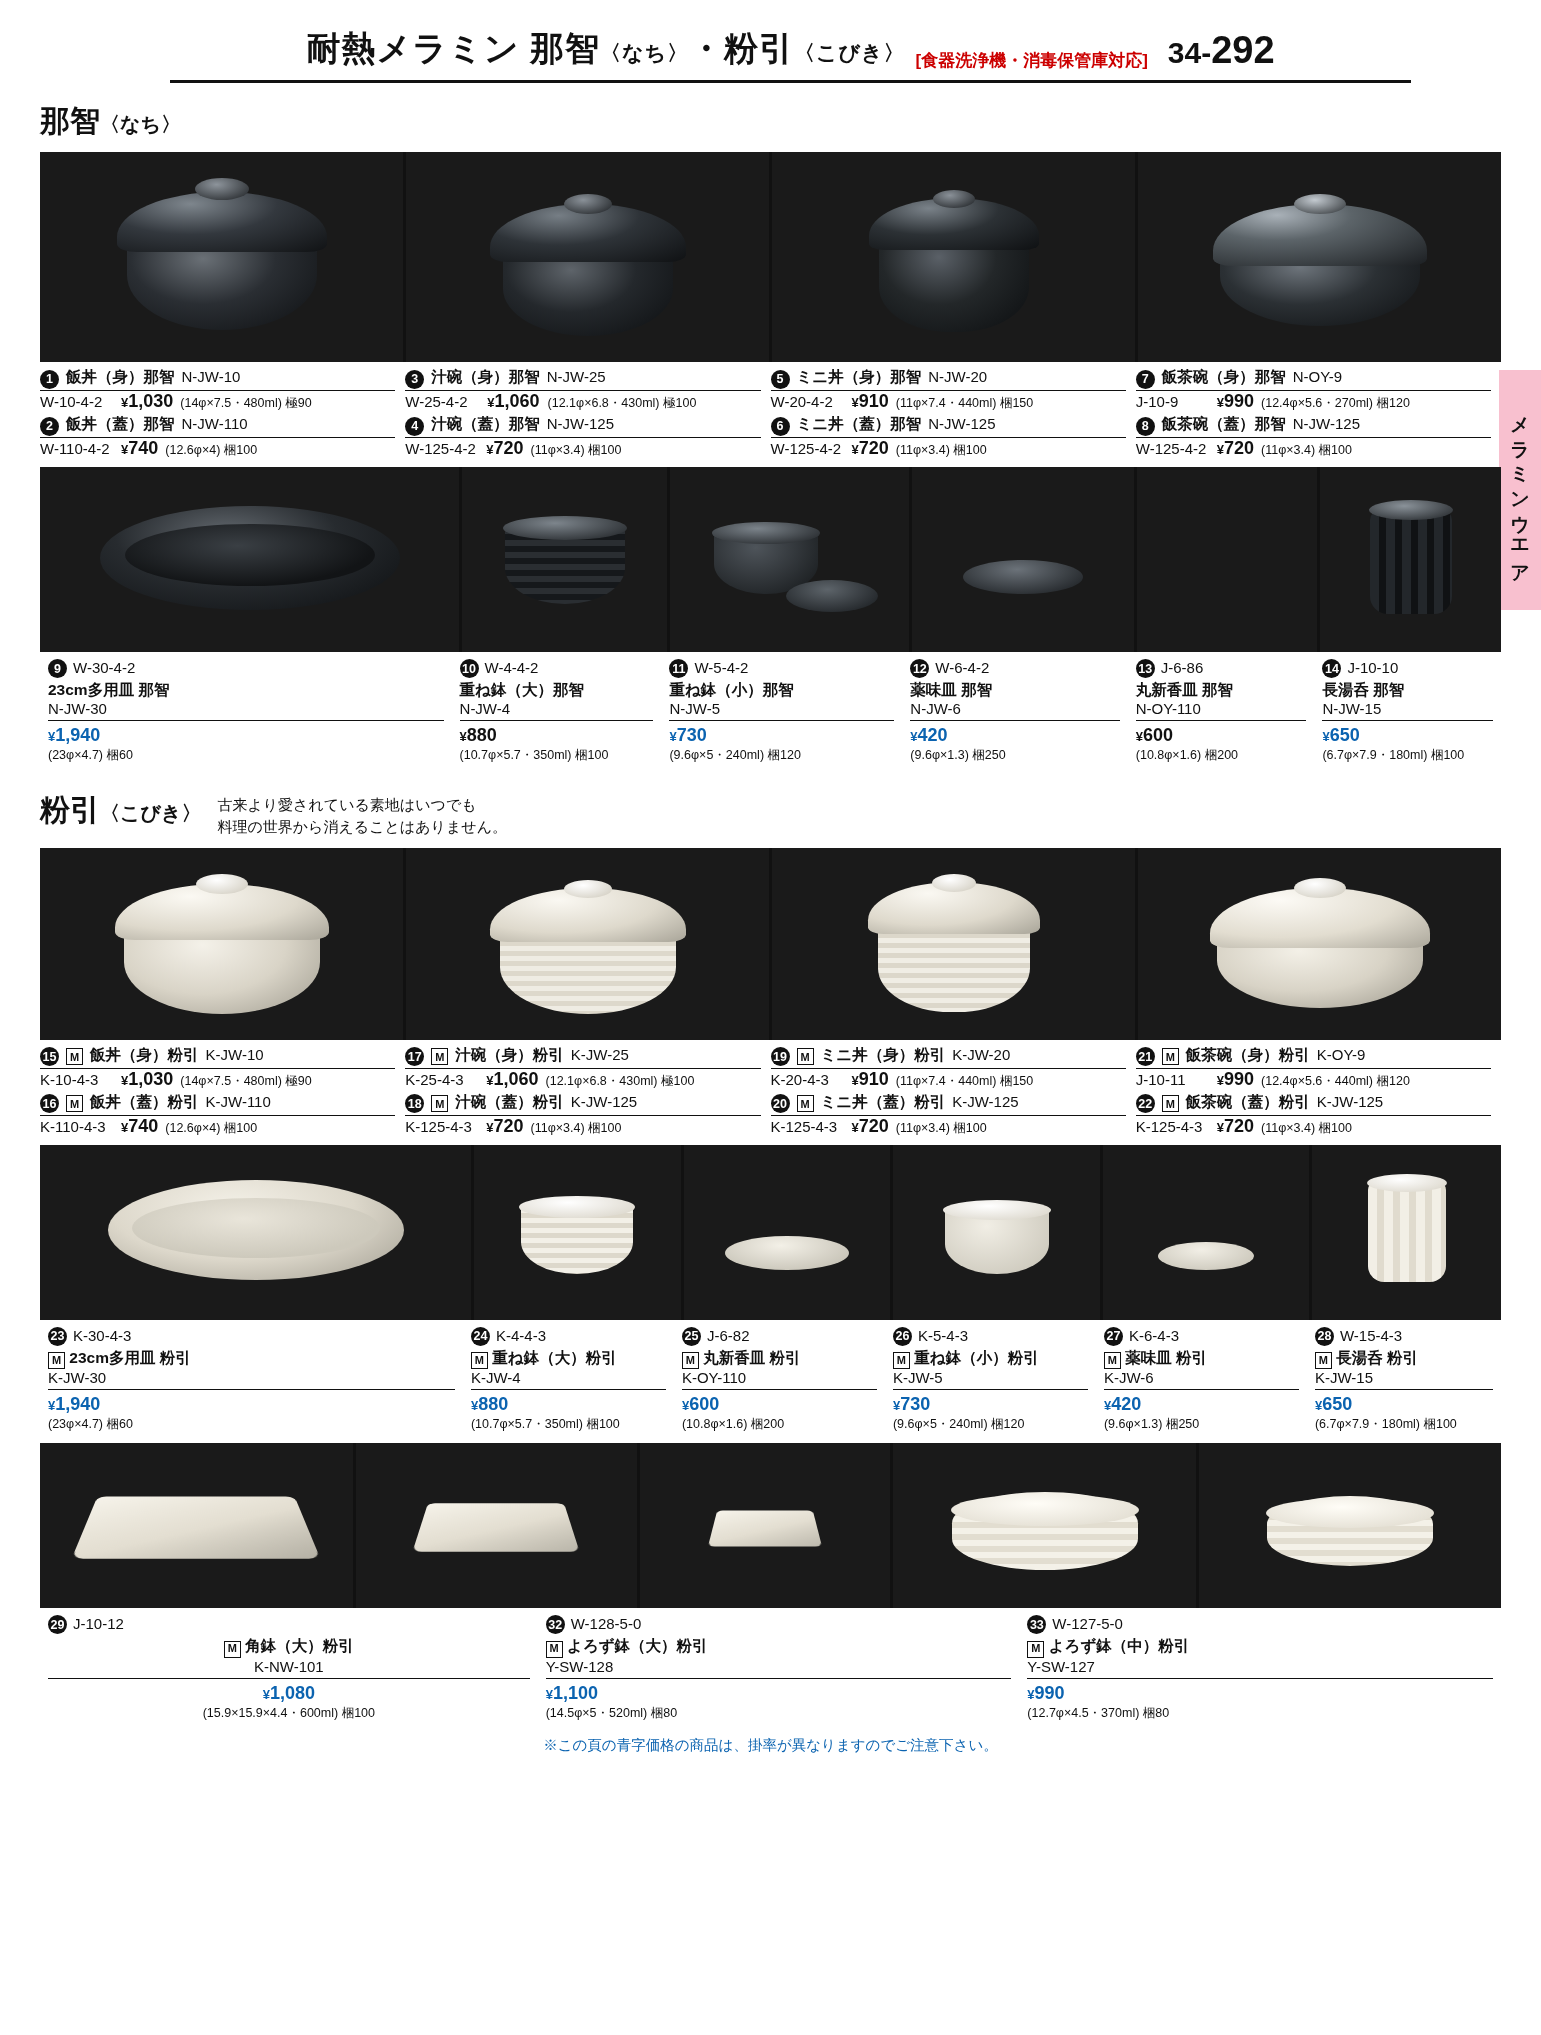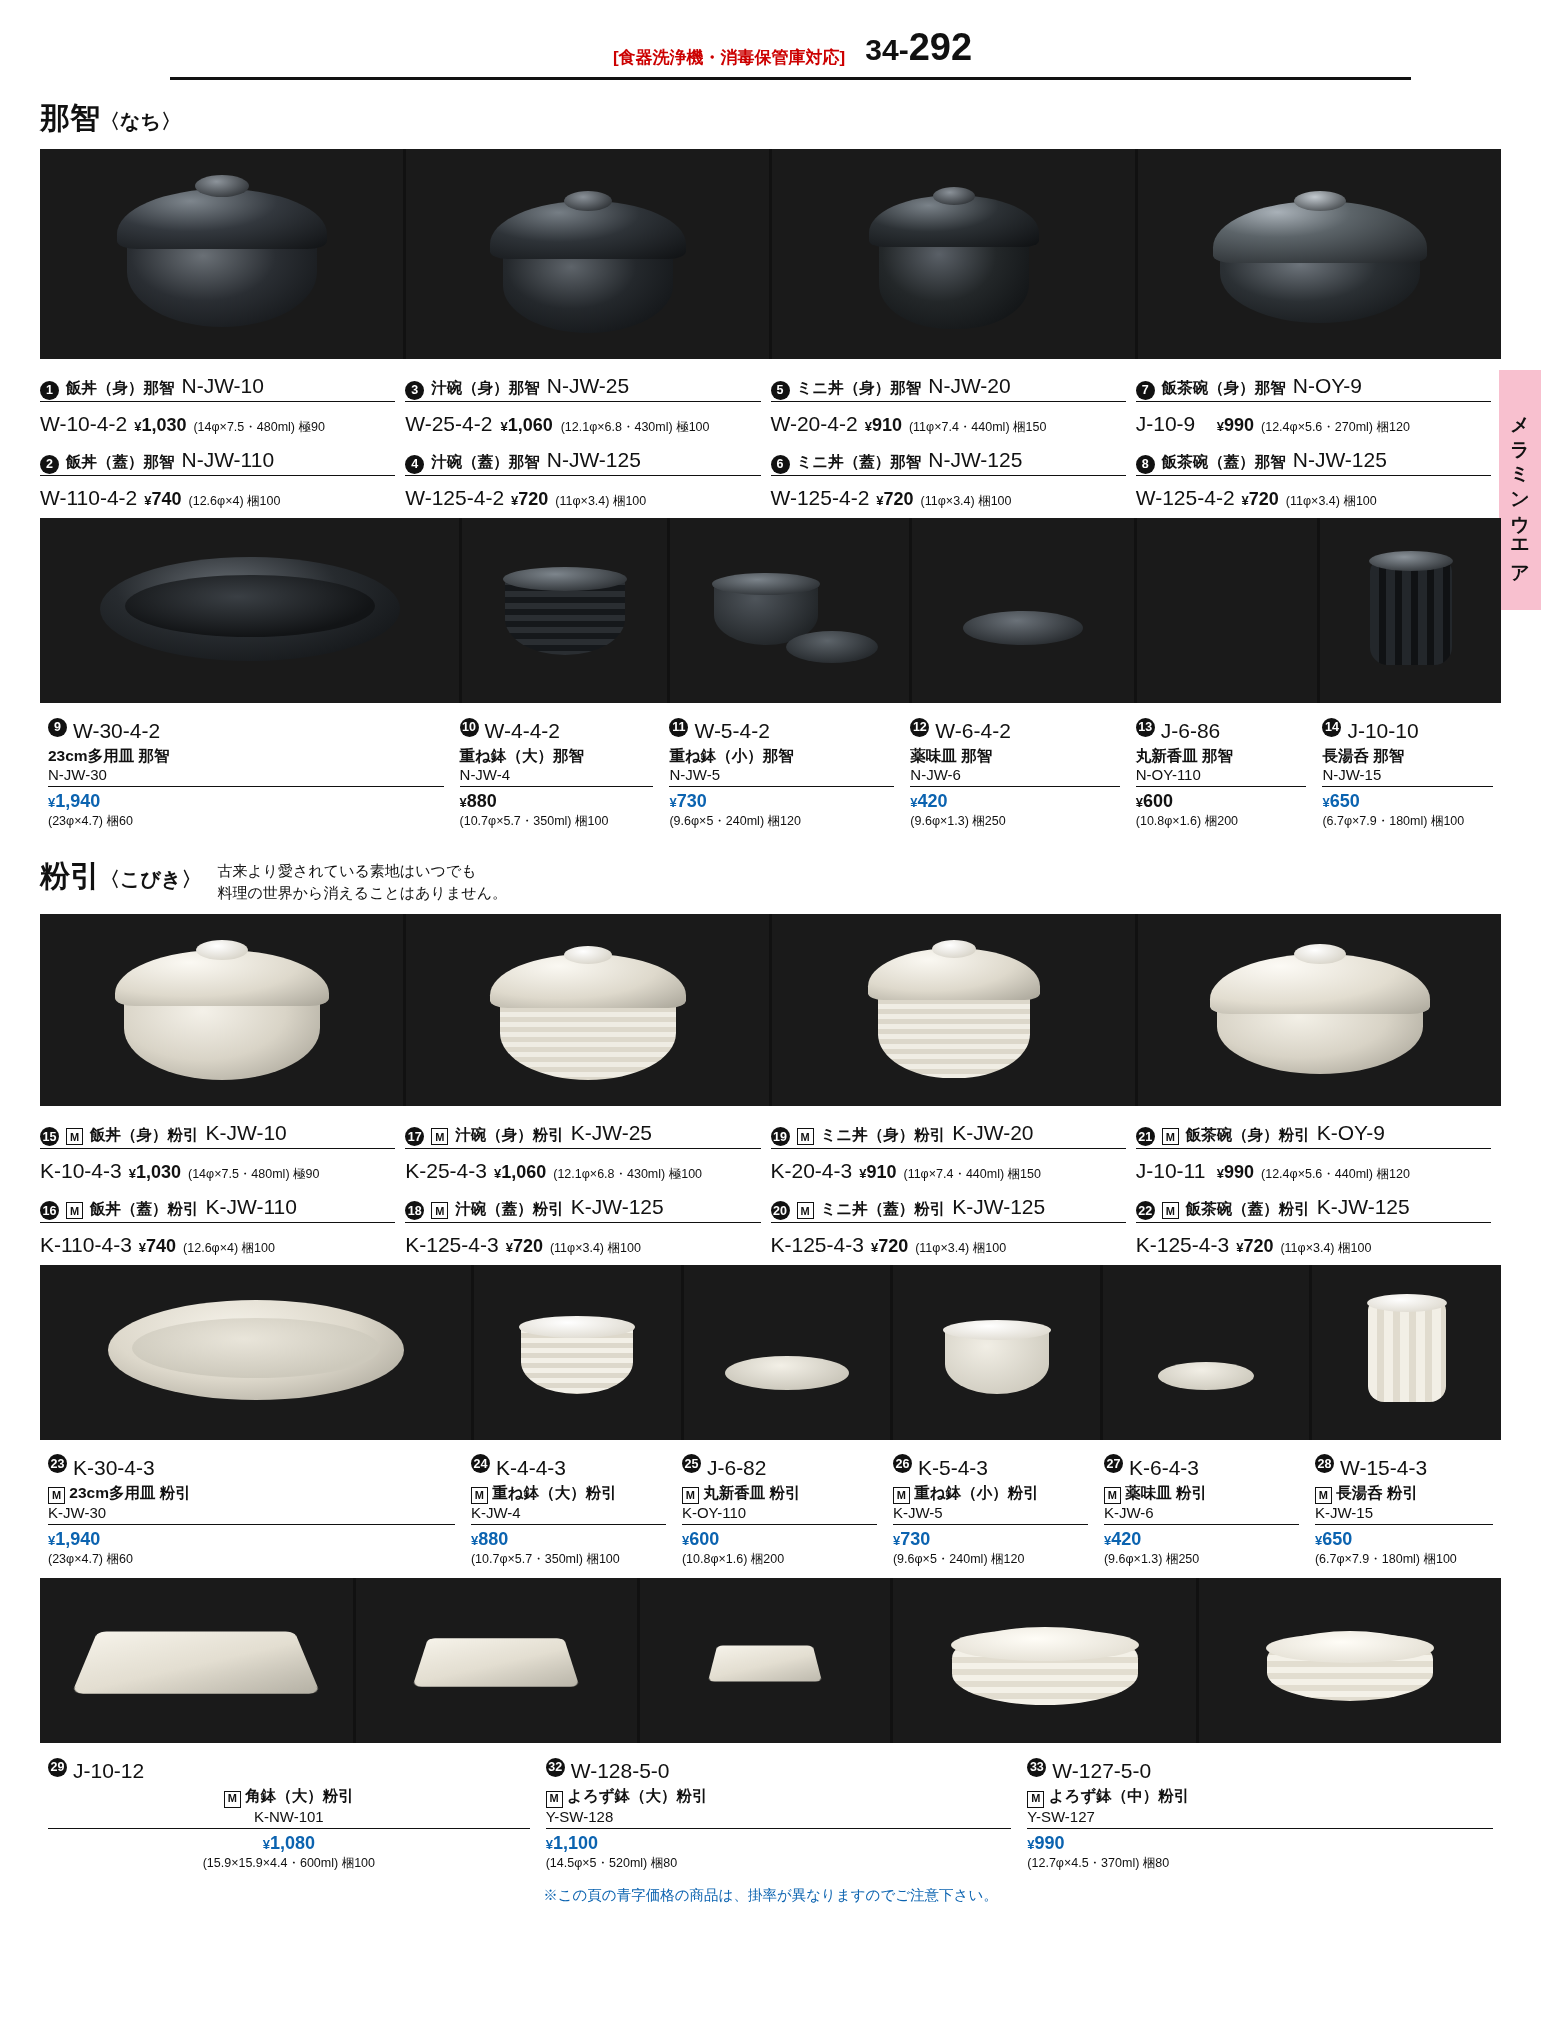--- a/index.html
+++ b/index.html
@@ -59,21 +59,21 @@
     background:#111; color:#fff; font-size:12.5px; font-weight:bold;
     flex:0 0 19px;
     position:relative; top:1px;
   }
   .mbox {
     display:inline-flex;align-items:center;justify-content:center;
     width:17px;height:17px;border:1.5px solid #111;font-size:11px;font-weight:bold;
     flex:0 0 17px; position:relative; top:1px;
   }
   .nm { font-weight:bold; font-size:15.5px; }
-  .code { font-size:21px;margin-top:10px; }
+  .code { font-size:15px; }
   .price { color:#111; font-weight:bold; font-size:18px; }
   .price .yen { font-size:13px; }
   .price.blue { color:#0b63b0; }
   .spec { font-size:12.5px; color:#111; }
 
   .twoline { margin-top:2px; }
 
   
   .pairgrid { display:flex; margin-top:5px; }
   .pairgrid > div { flex:1; padding-right:10px; }
@@ -92,20 +92,23 @@
   .footnote { text-align:center; font-size:14.5px; color:#0b63b0; margin-top:14px;}
 
   .hr-thin { border-top:1px solid #111; margin-top:4px;}
 </style>
 </head>
 <body>
 
 <div class="page">
 
   <div class="header">
+    <div class="hdr-title">
+      <span>耐熱</span><span>メラミン 那智</span><span class="sm">〈なち〉</span><span>・</span><span>粉引</span><span class="sm">〈こびき〉</span>
+    </div>
     <div class="hdr-bracket">[食器洗浄機・消毒保管庫対応]</div>
     <div class="hdr-page"><span>34-</span><span class="big">292</span></div>
   </div>
 
   <div class="side-tab">
     <span>メラミンウエア</span>
   </div>
 
   <div class="sec-head">
     <div class="sec-title"><span>那智</span><span class="sm">〈なち〉</span></div>

